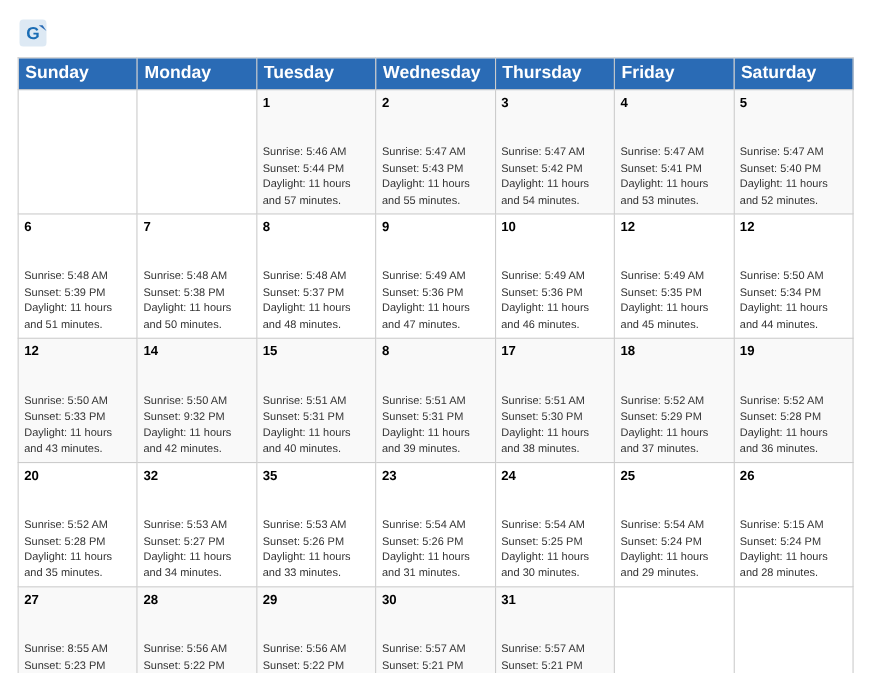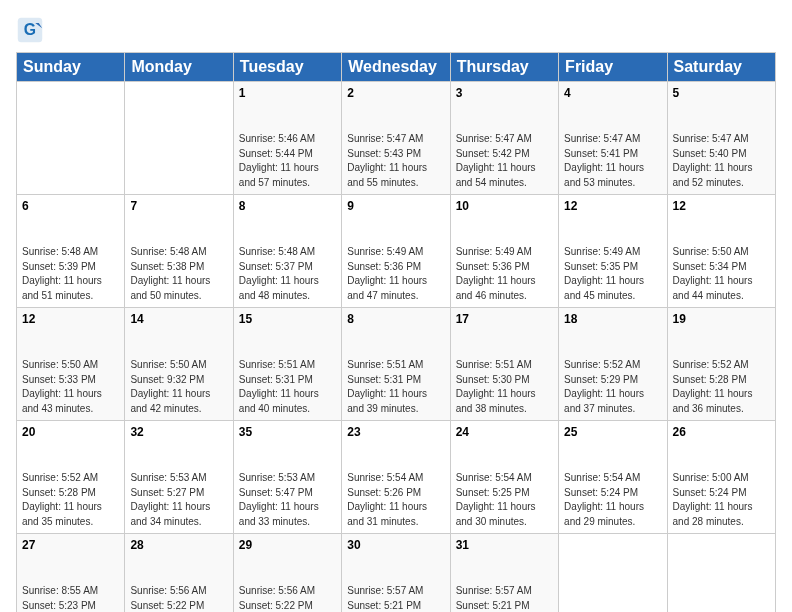--- a/index.html
+++ b/index.html
@@ -254,21 +254,21 @@
         </td>
         <td>
           <span class="day-number">32</span>
           <div class="day-info">Sunrise: 5:53 AM
 Sunset: 5:27 PM
 Daylight: 11 hours and 34 minutes.</div>
         </td>
         <td>
           <span class="day-number">35</span>
           <div class="day-info">Sunrise: 5:53 AM
-Sunset: 5:47 PM
+Sunset: 5:26 PM
 Daylight: 11 hours and 33 minutes.</div>
         </td>
         <td>
           <span class="day-number">23</span>
           <div class="day-info">Sunrise: 5:54 AM
 Sunset: 5:26 PM
 Daylight: 11 hours and 31 minutes.</div>
         </td>
         <td>
           <span class="day-number">24</span>
@@ -277,21 +277,21 @@
 Daylight: 11 hours and 30 minutes.</div>
         </td>
         <td>
           <span class="day-number">25</span>
           <div class="day-info">Sunrise: 5:54 AM
 Sunset: 5:24 PM
 Daylight: 11 hours and 29 minutes.</div>
         </td>
         <td>
           <span class="day-number">26</span>
-          <div class="day-info">Sunrise: 5:00 AM
+          <div class="day-info">Sunrise: 5:15 AM
 Sunset: 5:24 PM
 Daylight: 11 hours and 28 minutes.</div>
         </td>
       </tr>
       <tr>
         <td>
           <span class="day-number">27</span>
           <div class="day-info">Sunrise: 8:55 AM
 Sunset: 5:23 PM
 Daylight: 11 hours and 27 minutes.</div>

